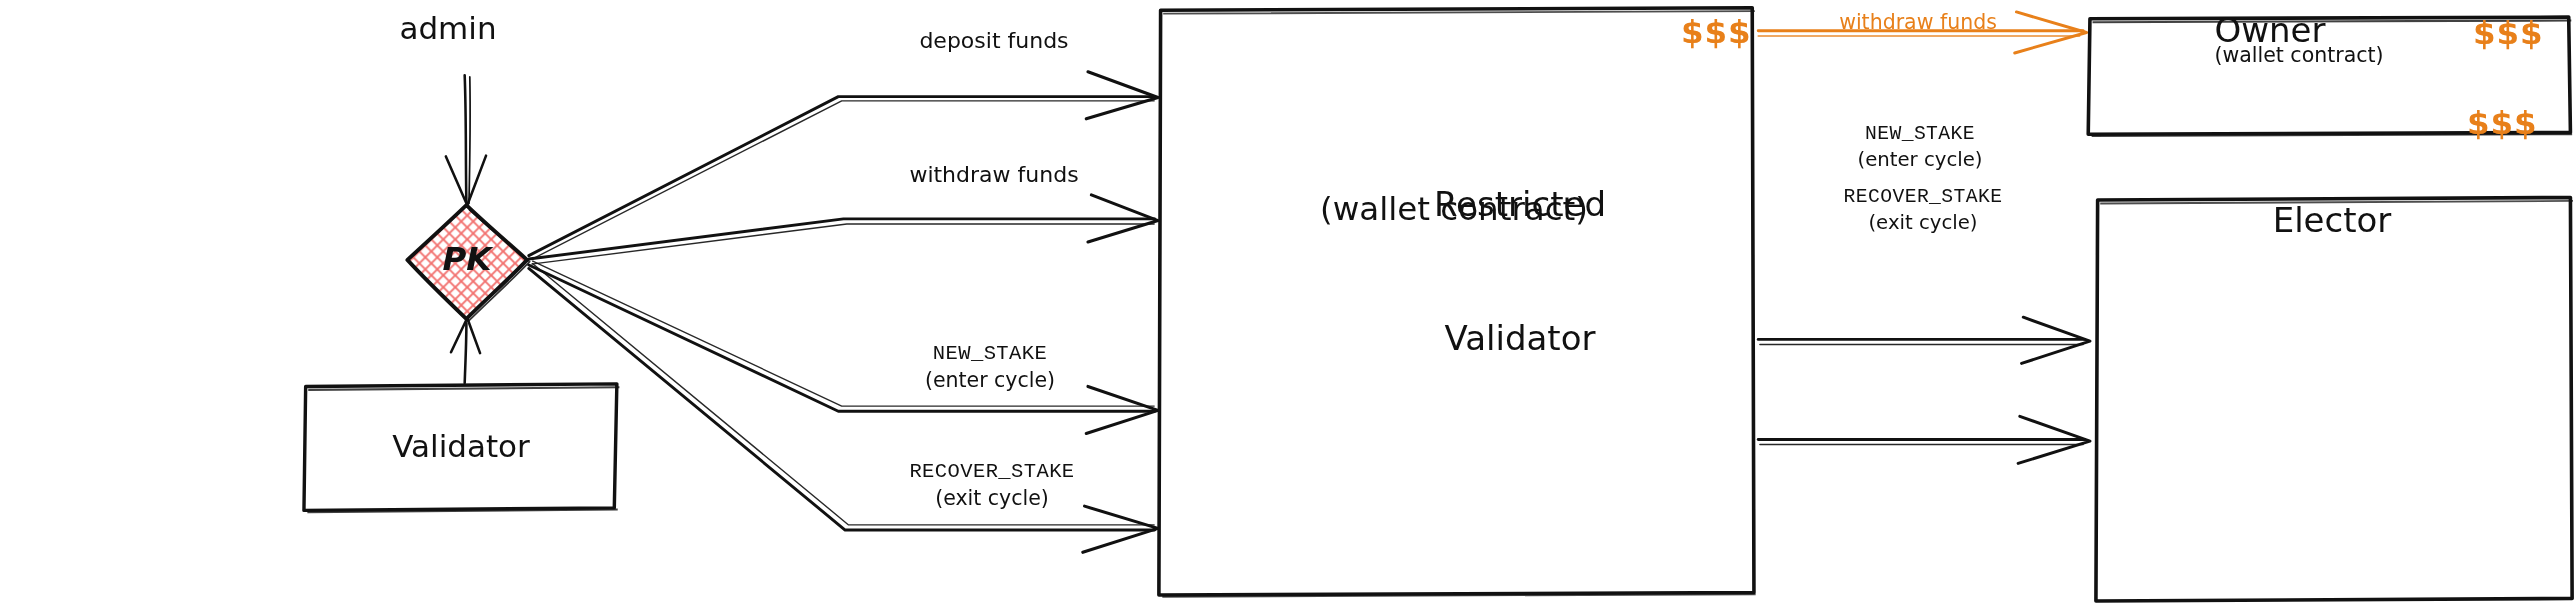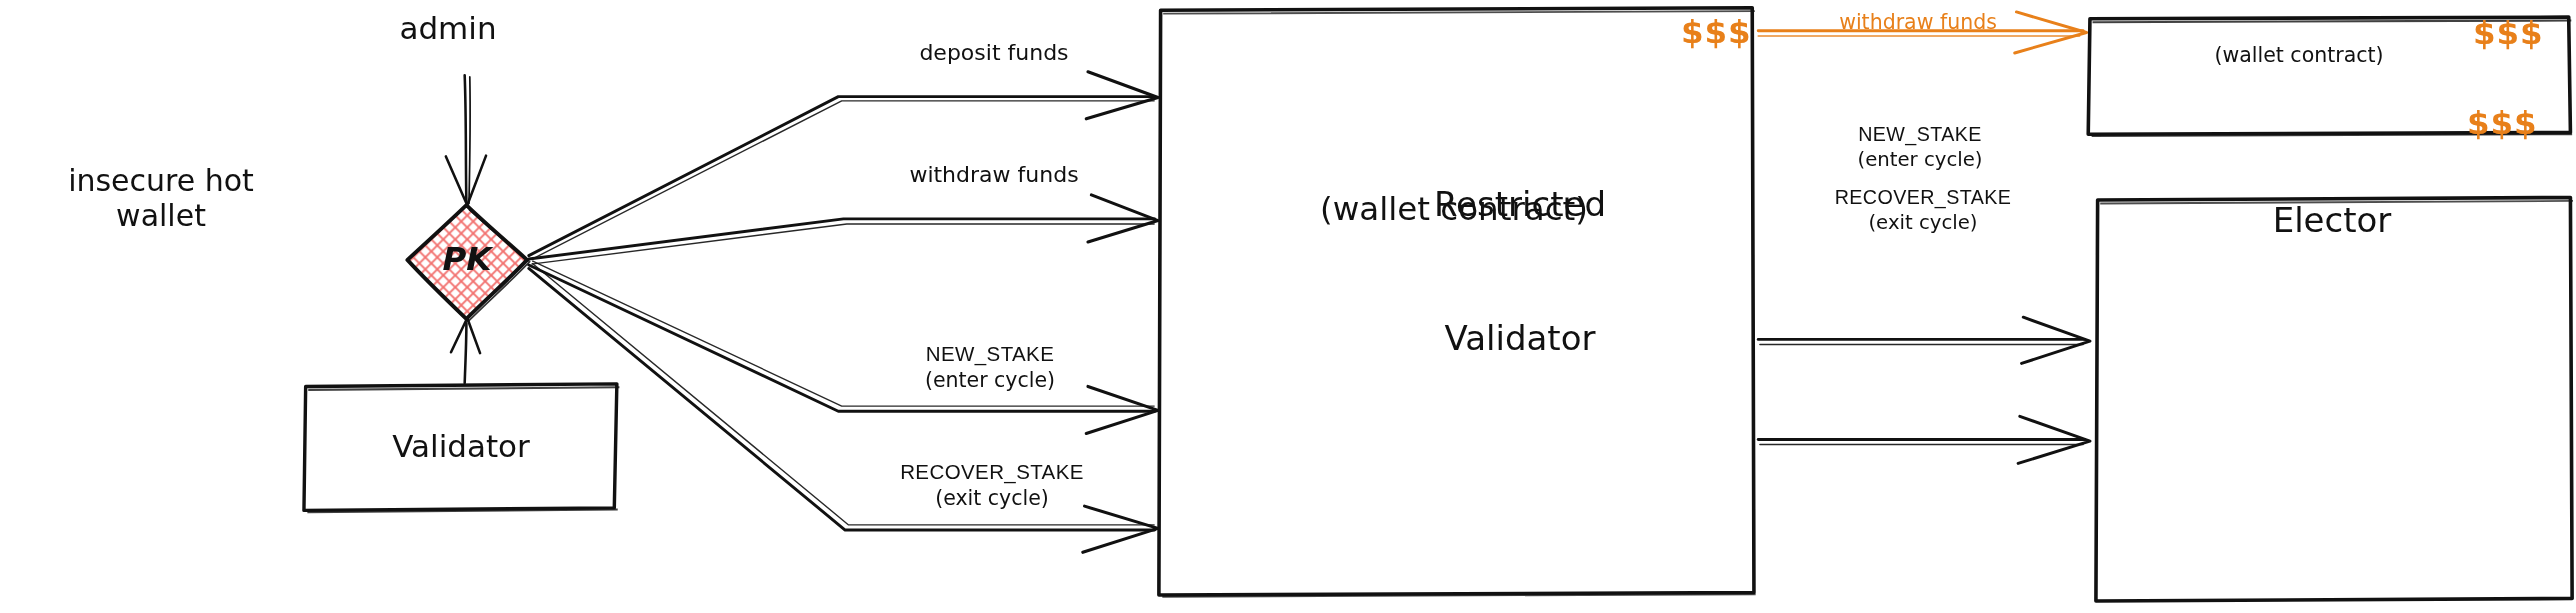--- a/index.html
+++ b/index.html
@@ -3,21 +3,21 @@
 <meta charset="utf-8">
 <style>
   html,body{margin:0;padding:0;background:#ffffff;}
   body{width:2576px;height:613px;overflow:hidden;
        font-family:"DejaVu Sans", sans-serif;}
   #stage{position:relative;width:2576px;height:613px;background:#fff;}
   svg#canvas{position:absolute;left:0;top:0;width:2576px;height:613px;}
   .lbl{position:absolute;color:#111;white-space:pre;line-height:1.18;
        font-family:"DejaVu Sans", sans-serif;}
   .hand{font-family:"DejaVu Sans", sans-serif;font-weight:400;}
-  .mono{font-family:Liberation Sans, sans-serif;}
+  .mono{font-family:Liberation Mono, monospace;}
   .ctr{text-align:center;transform:translateX(-50%);}
   .money{color:#E8801A;font-weight:700;letter-spacing:0.9px;
          font-family:"DejaVu Sans", sans-serif;}
   .orangetxt{color:#E8801A;}
 </style>
 </head>
 <body>
 
 <div id="stage">
 
@@ -102,32 +102,28 @@
       <path d="M2366 371 L2444 399 L2364 425" fill="none" stroke="#111" stroke-width="3.5" stroke-linecap="round" stroke-linejoin="round"></path>
     </g>
 
     <g>
       <path d="M2056 514 L2438 514" fill="none" stroke="#111" stroke-width="3.4" stroke-linecap="round"></path>
       <path d="M2058 520 L2436 520" fill="none" stroke="#111" stroke-width="1.7" stroke-linecap="round" opacity=".9"></path>
       <path d="M2362 487 L2444 516 L2360 542" fill="none" stroke="#111" stroke-width="3.5" stroke-linecap="round" stroke-linejoin="round"></path>
     </g>
   </svg>
 
-  <div class="lbl hand ctr" style="left:161px;top:92px;width:299px;font-size:30px;">
-    <div style="white-space:pre-line;">insecure hot
-wallet</div>
-  </div>
 
   <div class="lbl hand ctr" style="left:448px;top:10.3px;width:222px;font-size:31px;">admin</div>
 
   <div class="lbl hand ctr" style="left:467px;top:240px;width:137px;font-size:32.5px;font-weight:700;font-style:italic;">PK</div>
 
   <div class="lbl hand ctr" style="left:461px;top:428px;width:282px;font-size:31px;">Validator</div>
 
-  <div class="lbl hand ctr" style="left:994px;top:40px;width:359px;font-size:22px;text-align:center;">deposit funds</div>
+  <div class="lbl hand ctr" style="left:994px;top:28px;width:359px;font-size:22px;text-align:center;">deposit funds</div>
 
   <div class="lbl hand ctr" style="left:994px;top:162px;width:359px;font-size:22px;">withdraw funds</div>
 
   <div class="ctr" style="position:absolute;left:990px;top:342px;width:368px;">
     <div class="lbl mono" style="position:static;font-size:20.5px;letter-spacing:0.4px;">NEW_STAKE</div>
     <div class="lbl hand" style="position:static;font-size:20.5px;margin-top:1.7px;">(enter cycle)</div>
   </div>
 
   <div class="ctr" style="position:absolute;left:992px;top:460px;width:368px;">
     <div class="lbl mono" style="position:static;font-size:20.5px;letter-spacing:0.4px;">RECOVER_STAKE</div>
@@ -136,20 +132,21 @@
 
   <div class="lbl hand ctr" style="left:1520px;top:92px;width:479px;font-size:34px;line-height:1.32;">
     <div>Restricted</div>
     <div>Validator</div>
   </div>
   <div class="lbl hand ctr" style="left:1454px;top:190px;width:547px;font-size:32.5px;">(wallet contract)</div>
   <div class="lbl money" style="left:1681px;top:13px;font-size:32.5px;">$$$</div>
 
   <div class="lbl hand orangetxt ctr" style="left:1918px;top:10.3px;width:308px;font-size:20.5px;">withdraw funds</div>
 
+  <div class="lbl hand ctr" style="left:2270px;top:10.3px;width:274px;font-size:34px;">Owner</div>
   <div class="lbl hand ctr" style="left:2299px;top:43px;width:359px;font-size:20.5px;">(wallet contract)</div>
   <div class="lbl money" style="left:2473px;top:13.7px;font-size:32.5px;">$$$</div>
 
   <div class="ctr" style="position:absolute;left:1920px;top:123px;width:342px;">
     <div class="lbl mono" style="position:static;font-size:19.7px;letter-spacing:0.4px;">NEW_STAKE</div>
     <div class="lbl hand" style="position:static;font-size:19.7px;margin-top:1.7px;">(enter cycle)</div>
   </div>
 
   <div class="ctr" style="position:absolute;left:1923px;top:186px;width:342px;">
     <div class="lbl mono" style="position:static;font-size:19.7px;letter-spacing:0.4px;">RECOVER_STAKE</div>

